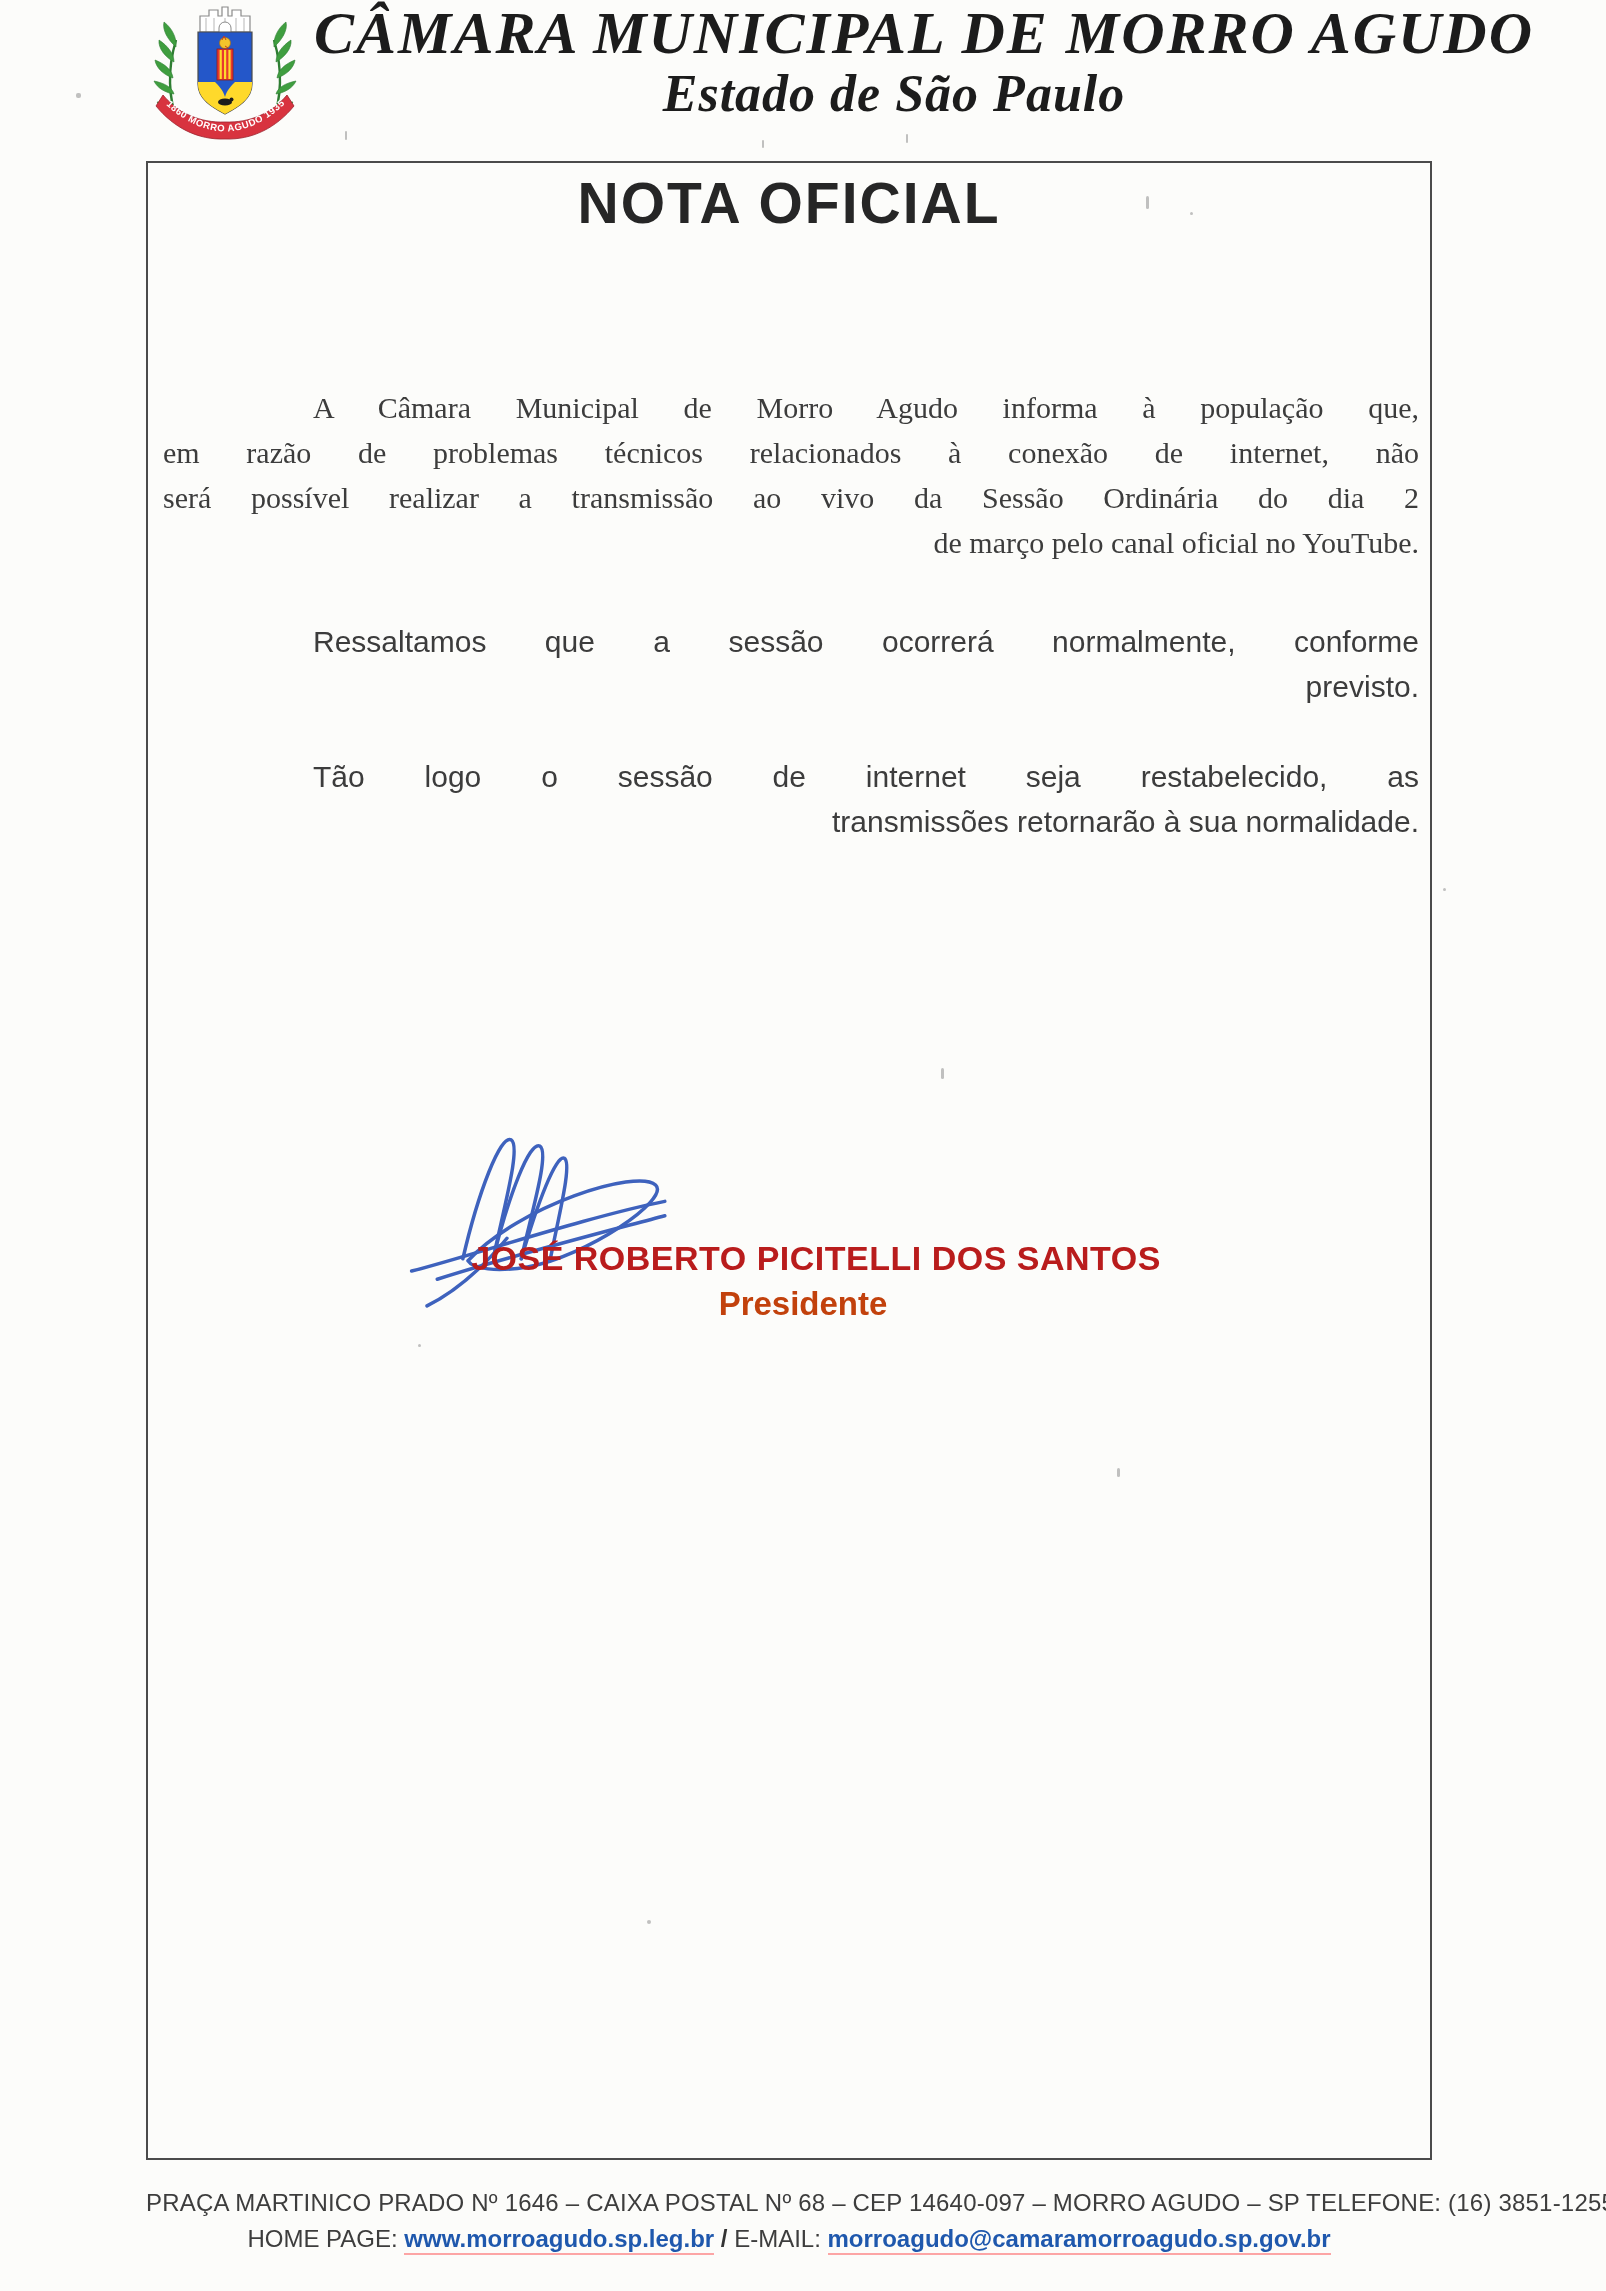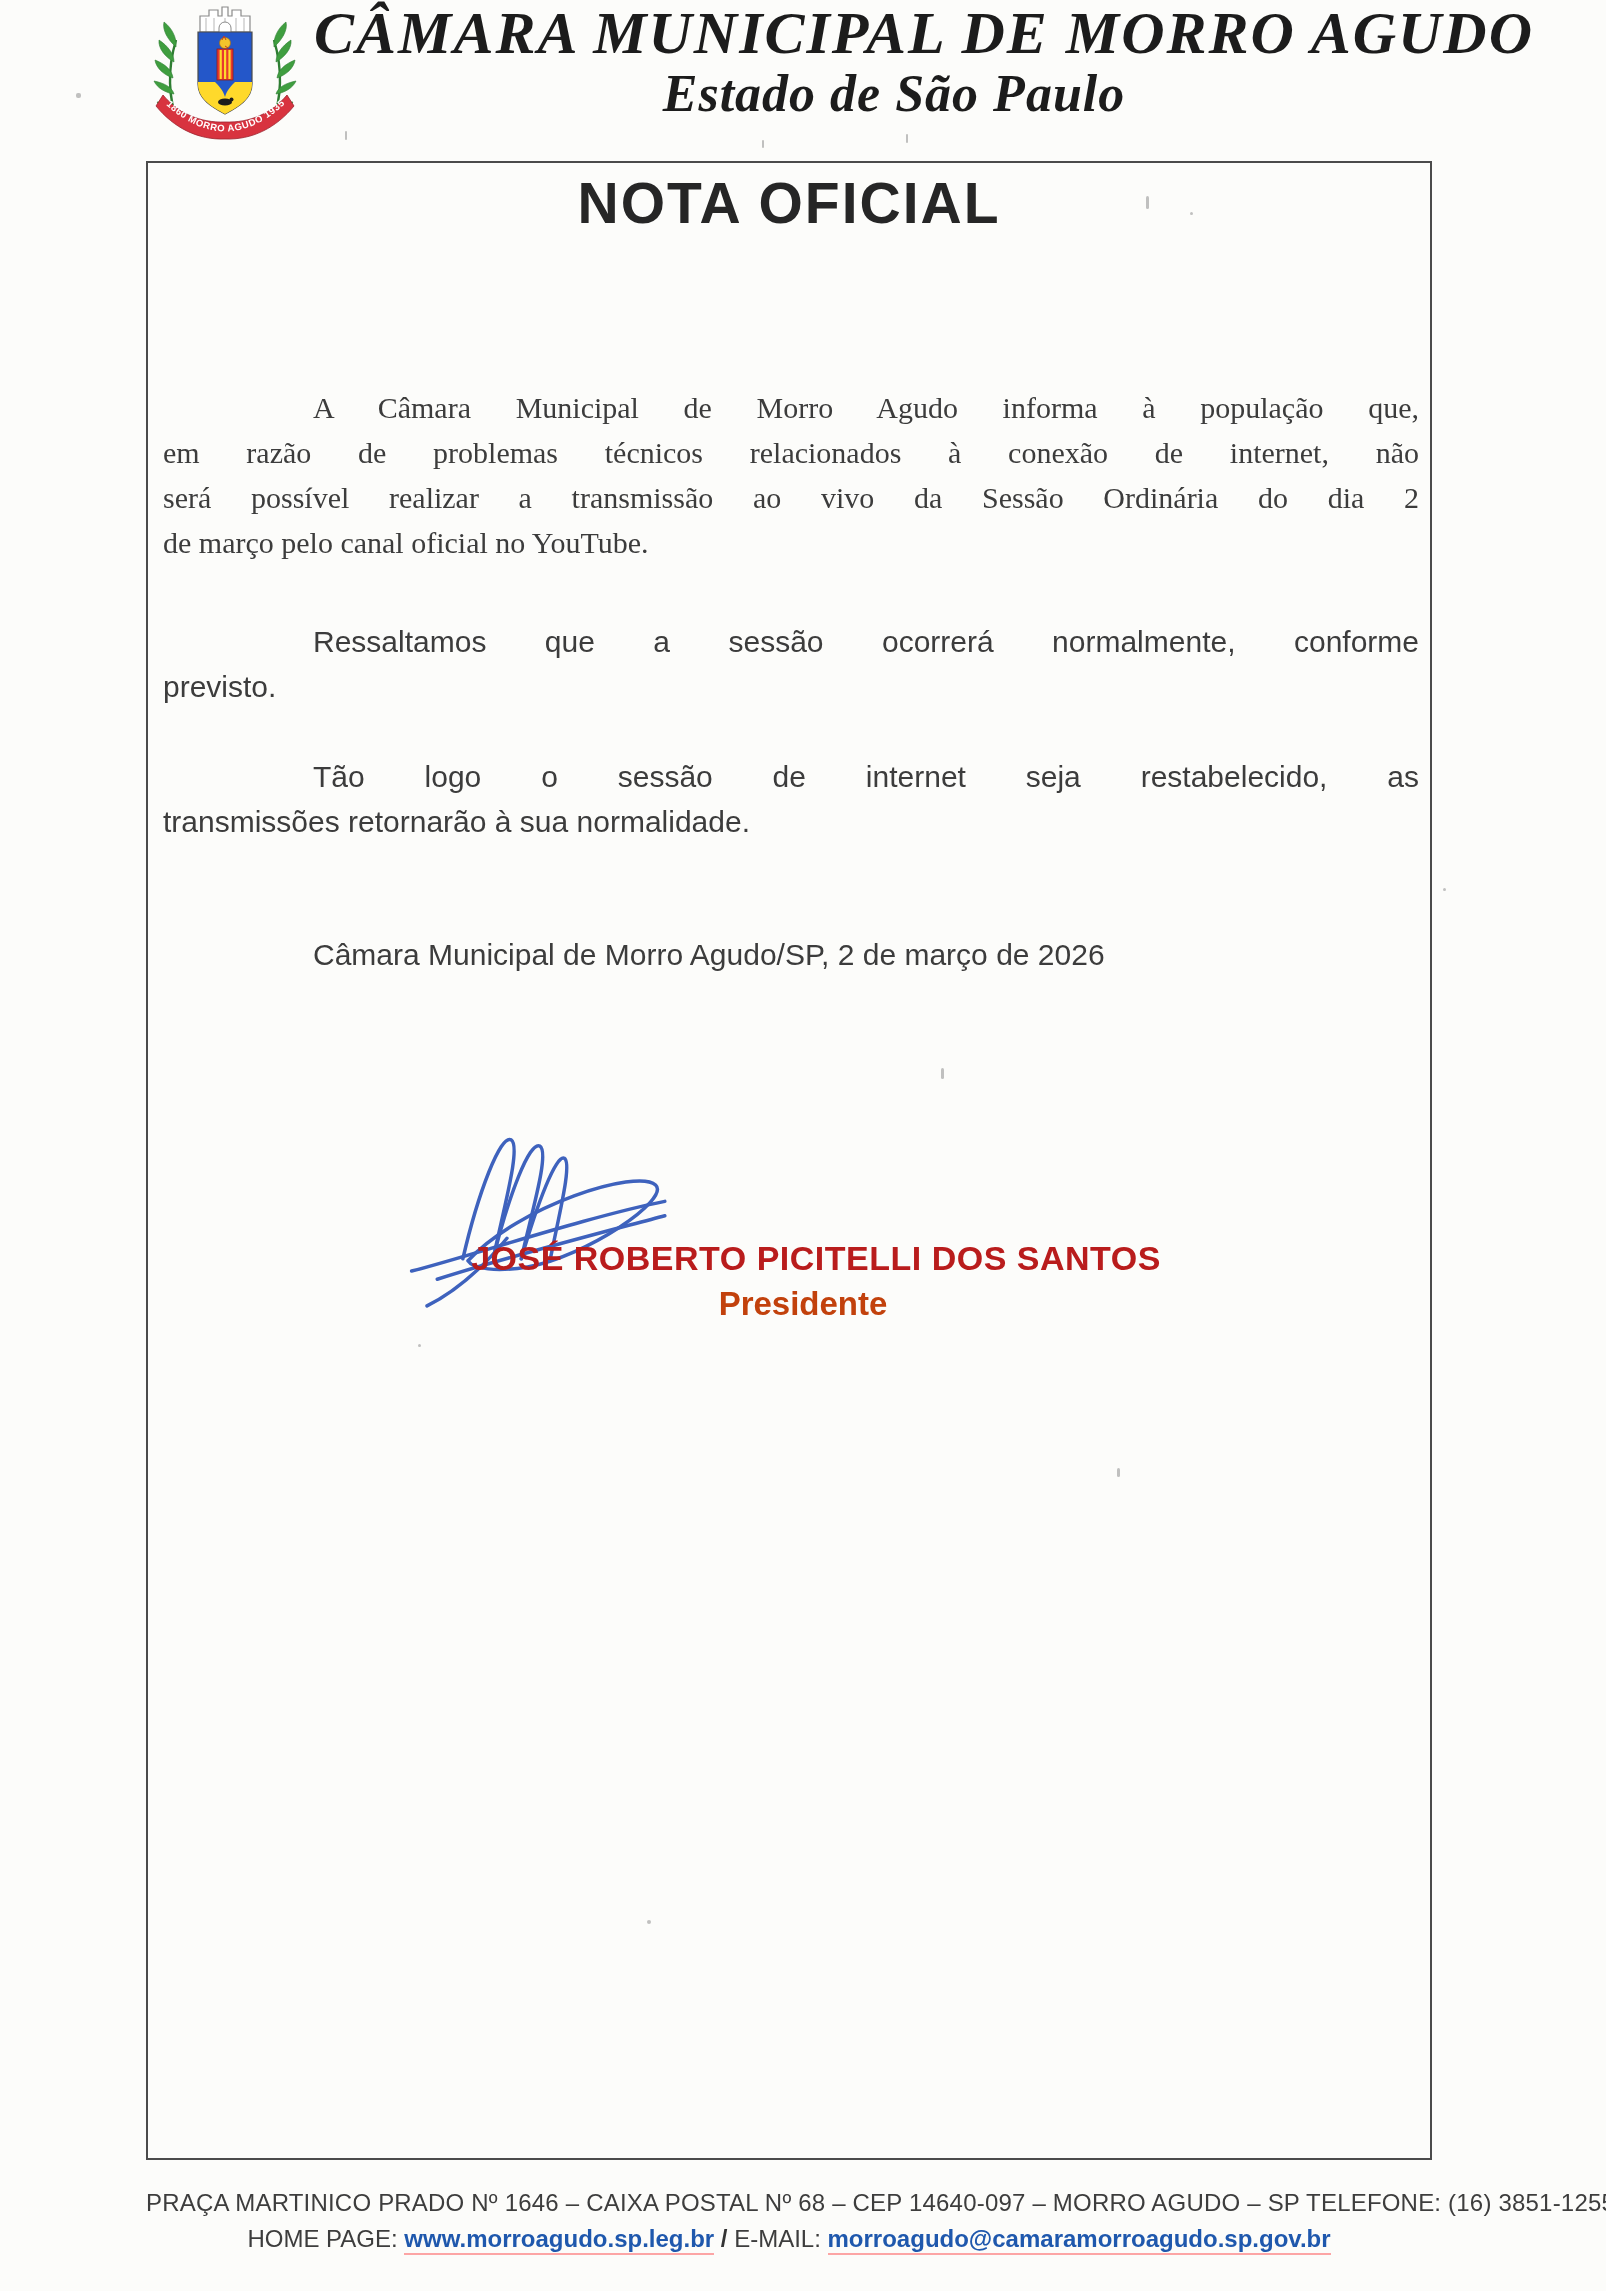--- a/index.html
+++ b/index.html
@@ -15,21 +15,21 @@
   
   .frame{position:absolute;left:146px;top:161px;width:1286px;height:1999px;
          border:2px solid #4b4b4b;box-sizing:border-box;}
 
   .doc-title{position:absolute;left:146px;top:172px;width:1286px;text-align:center;
              font:700 57px/62px "Liberation Sans",sans-serif;letter-spacing:2px;color:#262626;}
 
   
   .para{position:absolute;left:163px;width:1256px;}
   .p0{top:385px;font-family:Liberation Serif, serif;} .p1{top:619px;} .p2{top:754px;}
-  .body-line{font-size:30px;line-height:45px;color:#3c3c3c;text-align:left;}
+  .body-line{font-size:30px;line-height:45px;color:#3c3c3c;text-align:right;}
   .jline{text-align:justify;text-align-last:justify;}
   .fline{text-indent:150px;}
   .dateline{position:absolute;left:163px;top:932px;width:1256px;text-indent:150px;
             font-size:30px;line-height:45px;color:#3c3c3c;}
 
   
   .sig-scribble{position:absolute;left:405px;top:1105px;width:290px;height:205px;}
   .sig-name{position:absolute;left:163px;top:1237px;width:1256px;text-align:center;
             font:700 34px/42px "Liberation Sans",sans-serif;letter-spacing:.5px;color:#b91c1c;
             transform:translateX(25px);}
@@ -124,21 +124,20 @@
     </div>
   <div class="para p1">
       <div class="body-line jline fline">Ressaltamos que a sessão ocorrerá normalmente, conforme</div>
       <div class="body-line">previsto.</div>
     </div>
   <div class="para p2">
       <div class="body-line jline fline">Tão logo o sessão de internet seja restabelecido, as</div>
       <div class="body-line">transmissões retornarão à sua normalidade.</div>
     </div>
 
-  <div class="dateline">Câmara Municipal de Morro Agudo/SP, 2 de março de 2026</div>
 
   <svg class="sig-scribble" viewBox="0 0 280 200" xmlns="http://www.w3.org/2000/svg">
     <g fill="none" stroke="#2e55b8" stroke-width="3.4" stroke-linecap="round" opacity="0.92">
       <path d="M5,162 C60,148 180,108 252,94"></path>
       <path d="M55,150 C70,85 92,28 102,34 C112,40 95,100 85,148"></path>
       <path d="M85,148 C100,88 120,35 130,40 C140,46 122,105 112,150"></path>
       <path d="M112,150 C128,95 146,48 154,52 C162,57 148,110 140,152"></path>
       <path d="M60,152 C110,98 225,62 243,78 C258,92 175,148 118,158 C88,163 65,160 60,152"></path>
       <path d="M30,170 C95,149 200,122 252,108"></path>
       <path d="M98,130 C75,158 48,182 20,196"></path>

